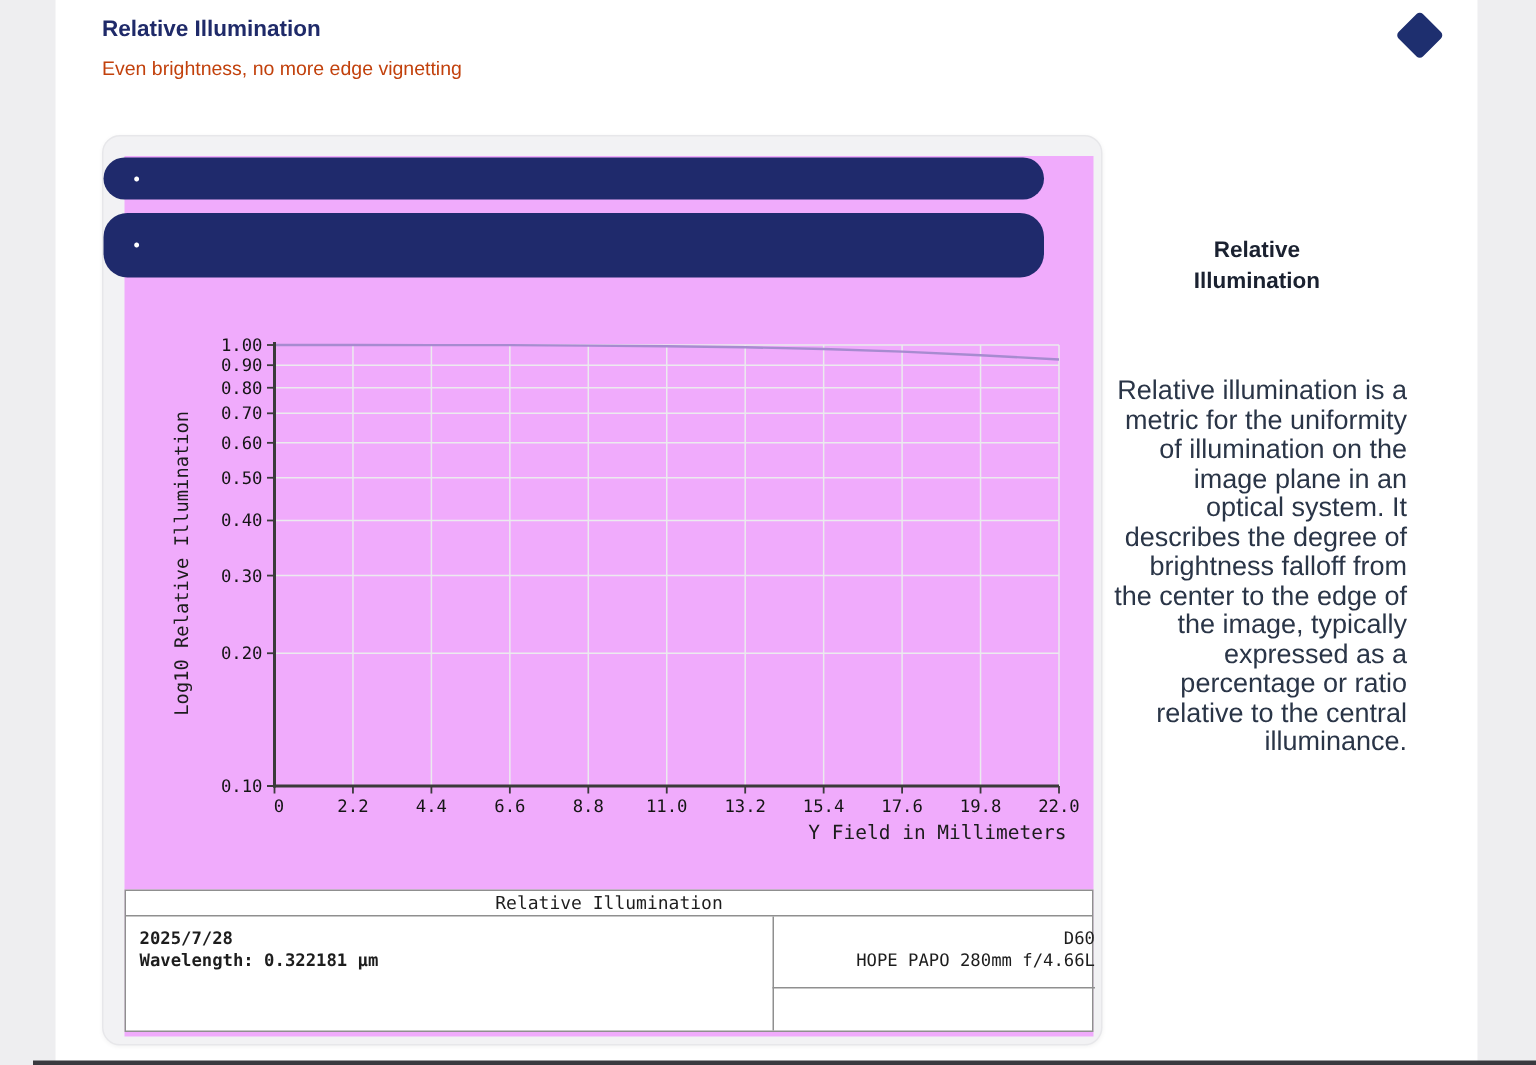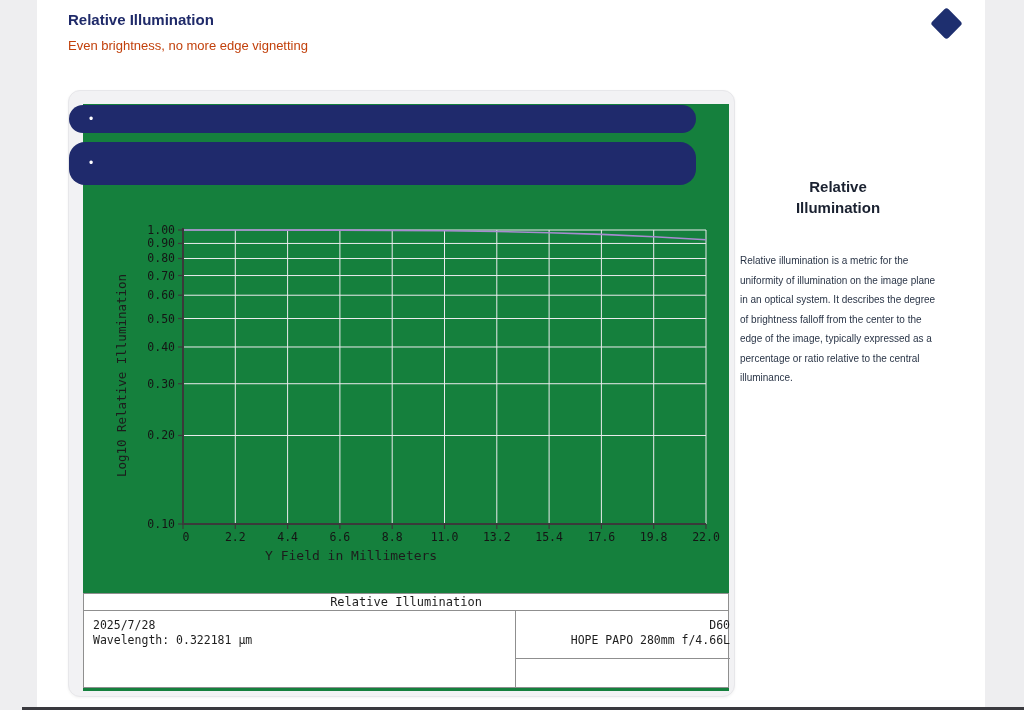--- a/index.html
+++ b/index.html
@@ -14,51 +14,51 @@
   .page-title { position:absolute; left:68px; top:11px; font-size:15px; font-weight:bold; color:#1f2a69; }
   .page-subtitle { position:absolute; left:68px; top:38px; font-size:13px; color:#c2410c; }
 
   .logo-diamond { position:absolute; left:935px; top:12px; width:23px; height:23px;
     background:#1e2f6f; transform:rotate(45deg); border-radius:3px; }
 
   .card { position:absolute; left:68px; top:90px; width:667px; height:607px;
     background:#f2f2f4; border:1px solid #e7e7ea; border-radius:12px;
     box-shadow:0 1px 3px rgba(0,0,0,0.05); }
 
-  .panel { position:absolute; left:14px; top:13px; width:646px; height:587px; background:#15803d; }
+  .panel { position:absolute; left:14px; top:13px; width:646px; height:587px; background:#f0abfc; }
 
   .pill { position:absolute; left:0; width:627px; background:#1f2a6c; color:#ffffff;
     border-radius:16px; display:flex; align-items:center; gap:10px;
     padding:6px 26px 6px 20px; font-size:11px; line-height:14.5px; z-index:3; }
   .pill .bullet { font-size:12px; flex:0 0 auto; }
   .pill1 { top:14px; min-height:28px; border-radius:14px; }
   .pill2 { top:51px; min-height:43px; }
 
   .chart-svg { position:absolute; left:0; top:0; width:646px; height:475px; }
-  .axis-title-x { position:absolute; left:182px; top:444px; width:446px; text-align:left;
+  .axis-title-x { position:absolute; left:182px; top:444px; width:446px; text-align:right;
     font-family:"DejaVu Sans Mono", monospace; font-size:13px; color:#1c1c1c; }
   .axis-title-y { position:absolute; left:-97px; top:264px; width:270px; text-align:center;
     transform:rotate(-90deg); transform-origin:center;
     font-family:"DejaVu Sans Mono", monospace; font-size:12.5px; color:#1c1c1c; }
 
   .ri-table { position:absolute; left:0; top:489px; width:646px; height:95px;
     border:1px solid #8f8f8f; font-family:"DejaVu Sans Mono", monospace; color:#1d1d1d; background:#ffffff; }
   .ri-table .thead { height:17px; border-bottom:1px solid #8f8f8f; text-align:center;
     font-size:12px; line-height:16px; }
   .ri-table .tbody { position:relative; height:76px; }
   .ri-table .vdiv { position:absolute; left:431px; top:0; width:1px; height:76px; background:#8f8f8f; }
   .ri-table .hdiv-right { position:absolute; left:431px; top:47px; width:215px; height:1px; background:#8f8f8f; }
-  .ri-table .cell-left { position:absolute; left:9px; top:7px; font-size:11.5px; line-height:15px; }
+  .ri-table .cell-left { position:absolute; left:9px; top:7px; font-size:11.5px; line-height:15px;font-weight:bold; }
   .ri-table .cell-right { position:absolute; left:431px; top:7px; width:215px; text-align:right;
     font-size:11.5px; line-height:15px; }
 
   .sidebar-heading { position:absolute; left:740px; top:156px; width:196px; text-align:center;
-    font-size:15px; font-weight:bold; line-height:21px; color:#1a2130; white-space:pre-line;margin-top:20px; }
+    font-size:15px; font-weight:bold; line-height:21px; color:#1a2130; white-space:pre-line; }
   .sidebar-body { position:absolute; left:740px; top:251px; width:198px;
-    font-size:10px; line-height:19.5px; color:#2a3547; }
+    font-size:18px; line-height:19.5px; color:#2a3547;text-align:right; }
 </style>
 </head>
 <body>
 
 <div class="side-strip left"></div>
 <div class="side-strip right"></div>
 <div class="bottom-bar"></div>
 
 <h1 class="page-title">Relative Illumination</h1>
 <div class="page-subtitle">Even brightness, no more edge vignetting</div>

